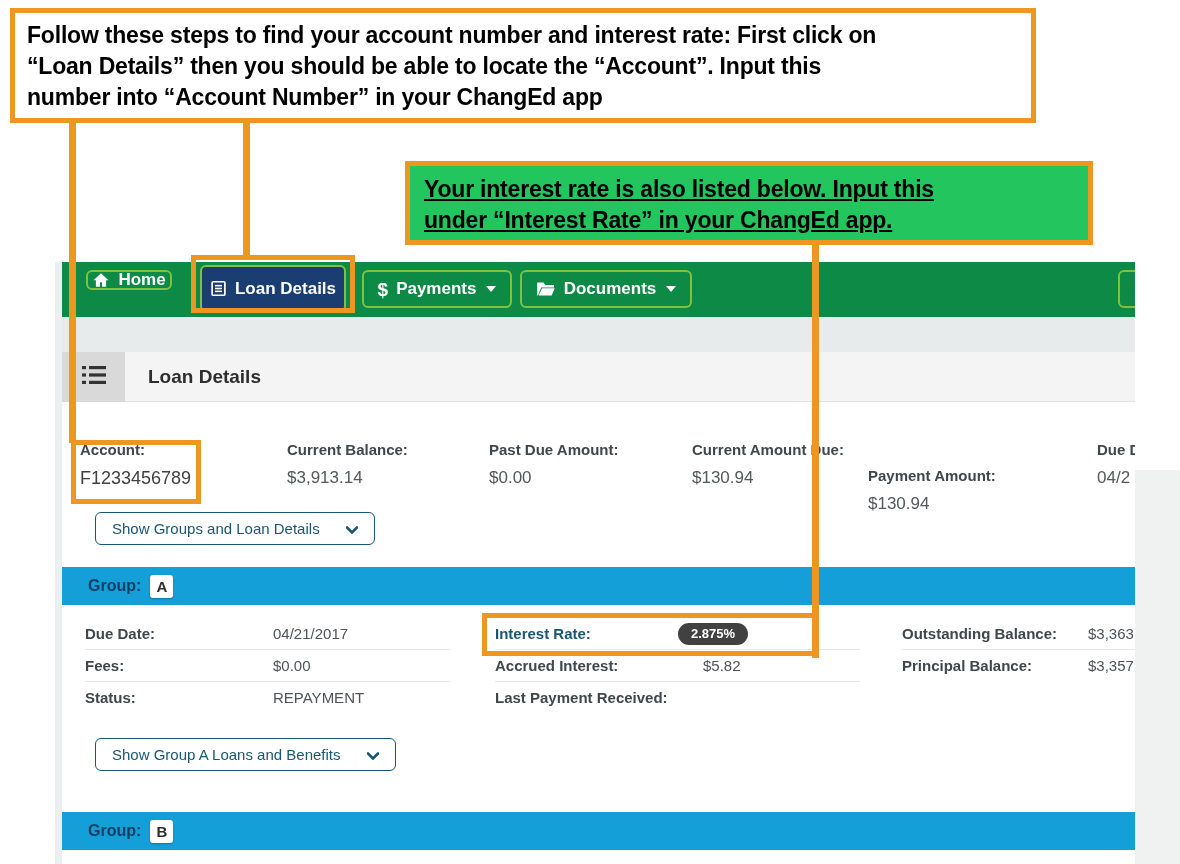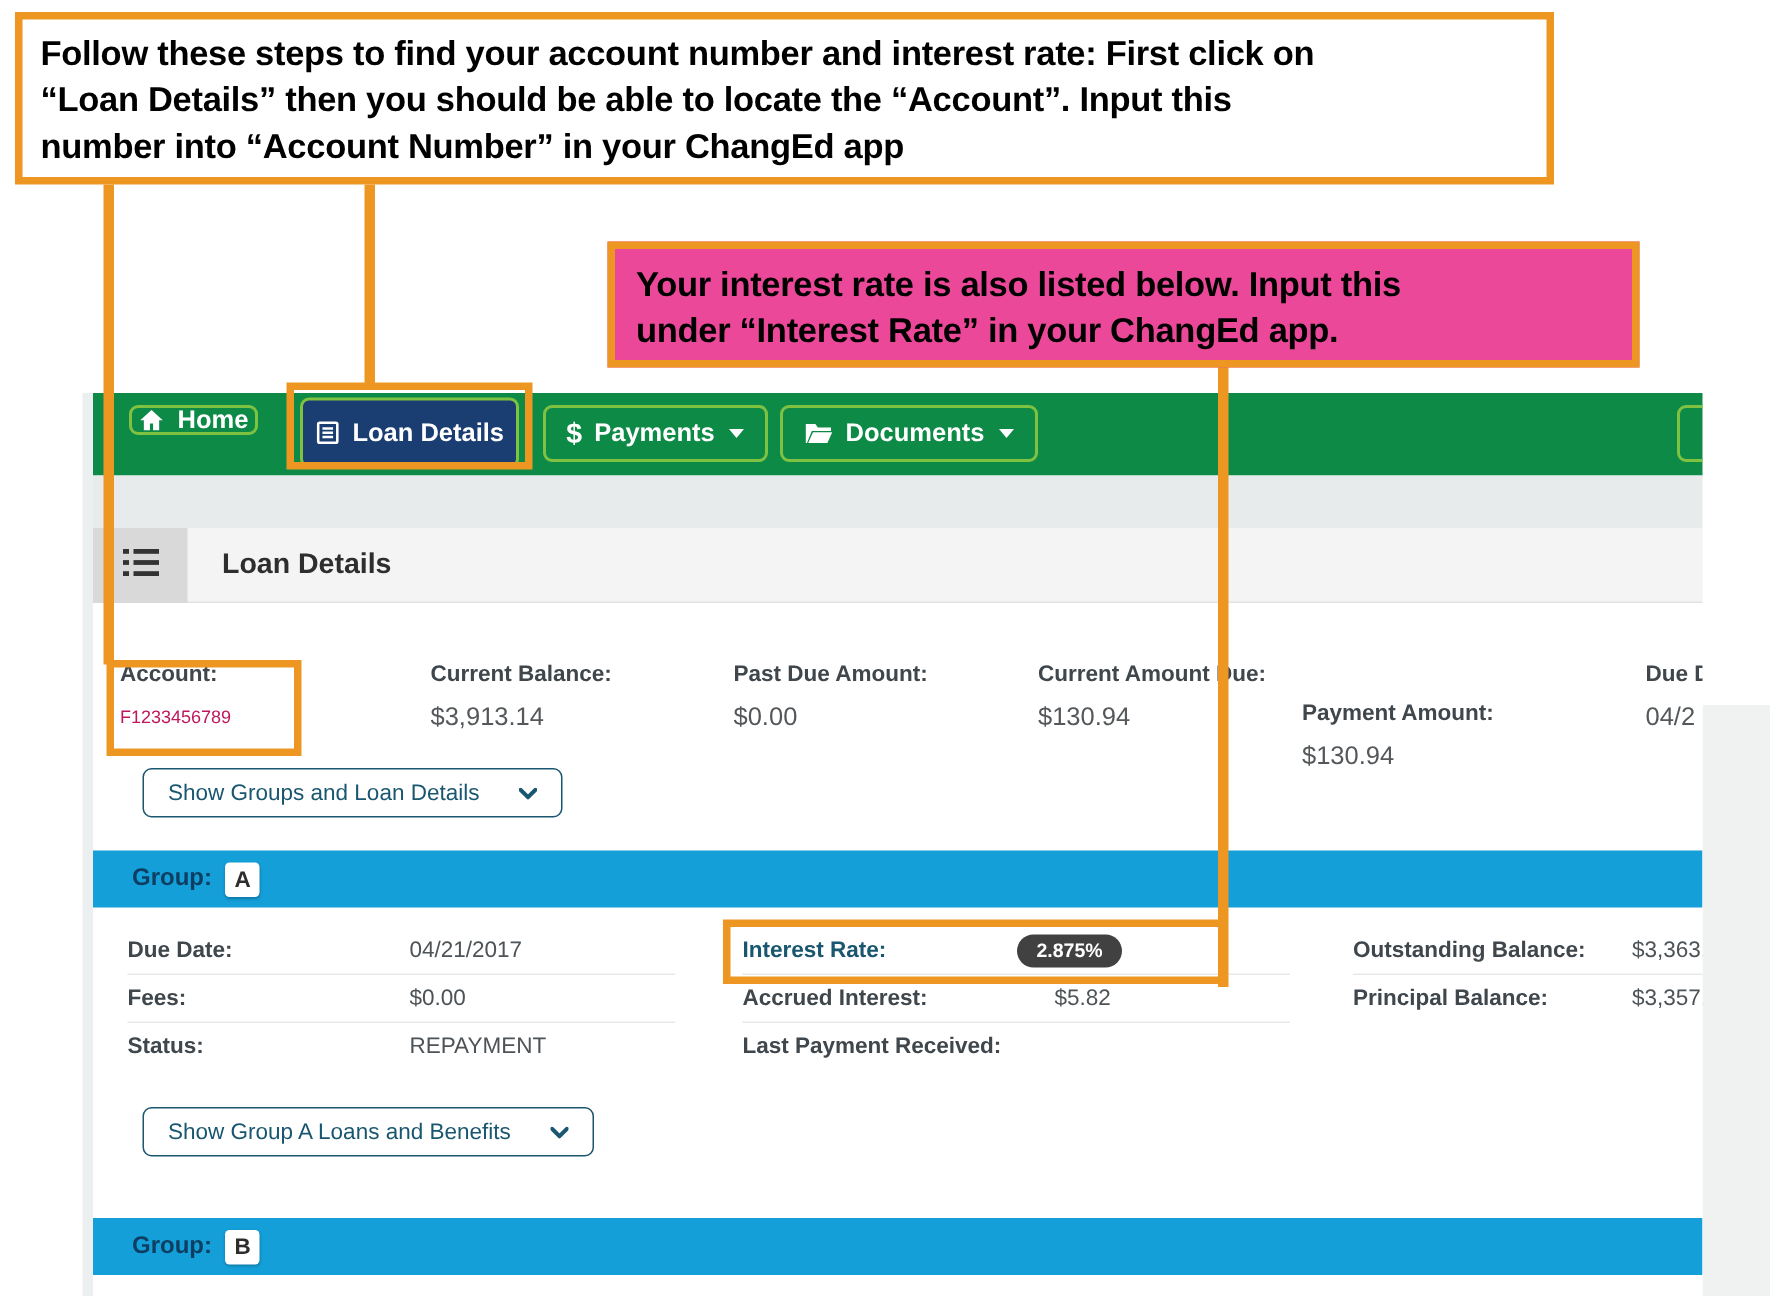--- a/index.html
+++ b/index.html
@@ -26,21 +26,21 @@
 
   .panel-header{position:absolute;left:62px;top:352px;width:1073px;height:50px;background:#f4f4f4;border-bottom:1px solid #e3e3e3;}
   .panel-icon-box{position:absolute;left:0;top:0;width:63px;height:50px;background:#d9d9d9;display:flex;align-items:center;justify-content:center;}
   .panel-title{position:absolute;left:86px;top:0;height:50px;display:flex;align-items:center;font-size:19px;font-weight:bold;color:#2e2e2e;}
 
   .content{position:absolute;left:62px;top:402px;width:1073px;height:462px;background:#ffffff;overflow:hidden;}
 
   .sum-field{position:absolute;top:39px;display:flex;flex-direction:column;}
   .sum-label{font-size:15px;font-weight:bold;color:#3f474c;line-height:18px;white-space:nowrap;}
   .sum-value{font-size:17px;color:#54585b;line-height:20px;margin-top:9px;white-space:nowrap;}
-  .sum-value-account{font-size:12px;color:#be185d;}
+  .sum-value-account{font-size:18px;color:#404040;}
 
   .outline-btn{position:absolute;height:33px;display:flex;align-items:center;gap:26px;padding:0 16px;
                border:1px solid #19566f;border-radius:6px;background:#fff;color:#19566f;font-size:15px;cursor:pointer;white-space:nowrap;}
 
   .group-bar{position:absolute;left:0;width:1073px;height:38px;background:#149fd9;display:flex;align-items:center;padding-left:26px;gap:9px;}
   .group-bar-label{color:#0e3e62;font-weight:bold;font-size:16px;}
   .group-badge{width:23px;height:23px;background:#fff;border-radius:3px;display:flex;align-items:center;justify-content:center;
                font-weight:bold;font-size:15px;color:#2d2d2d;box-shadow:0 1px 2px rgba(0,0,0,.25);}
 
   .detail-row{position:absolute;height:32px;}
@@ -48,21 +48,21 @@
   .d-label{position:absolute;left:0;top:0;line-height:32px;font-size:15px;font-weight:bold;color:#3f474c;white-space:nowrap;}
   .d-label.teal{color:#19566f;}
   .d-value{position:absolute;top:0;line-height:32px;font-size:15px;color:#4d5357;white-space:nowrap;}
   .pill{position:absolute;top:5px;background:#414141;color:#fff;font-weight:bold;font-size:13px;line-height:22px;
         padding:0 13px;border-radius:12px;white-space:nowrap;}
 
   
   .ann{position:absolute;z-index:50;}
   .ann-box{border:5px solid #ed9722;background:transparent;}
   .ann-box1{left:10px;top:8px;width:1026px;height:115px;background:#fff;padding:7px 12px;}
-  .ann-box2{left:405px;top:161px;width:688px;height:84px;background:#ec4899;padding:8px 14px;}
+  .ann-box2{left:405px;top:161px;width:688px;height:84px;background:#22c55e;padding:8px 14px;text-decoration:underline;}
   .ann-text{font-size:23px;font-weight:bold;color:#000;line-height:31px;letter-spacing:-0.2px;white-space:nowrap;}
   .ann-line{background:#ed9722;}
   .line-a{left:69px;top:121px;width:7px;height:322px;}
   .line-b{left:243px;top:121px;width:7px;height:137px;}
   .line-c{left:812px;top:243px;width:7px;height:415px;}
   .hl-loan{left:191px;top:255px;width:164px;height:58px;}
   .hl-account{left:71px;top:440px;width:130px;height:64px;}
   .hl-interest{left:482px;top:613px;width:336px;height:43px;}
 </style>
 </head>

